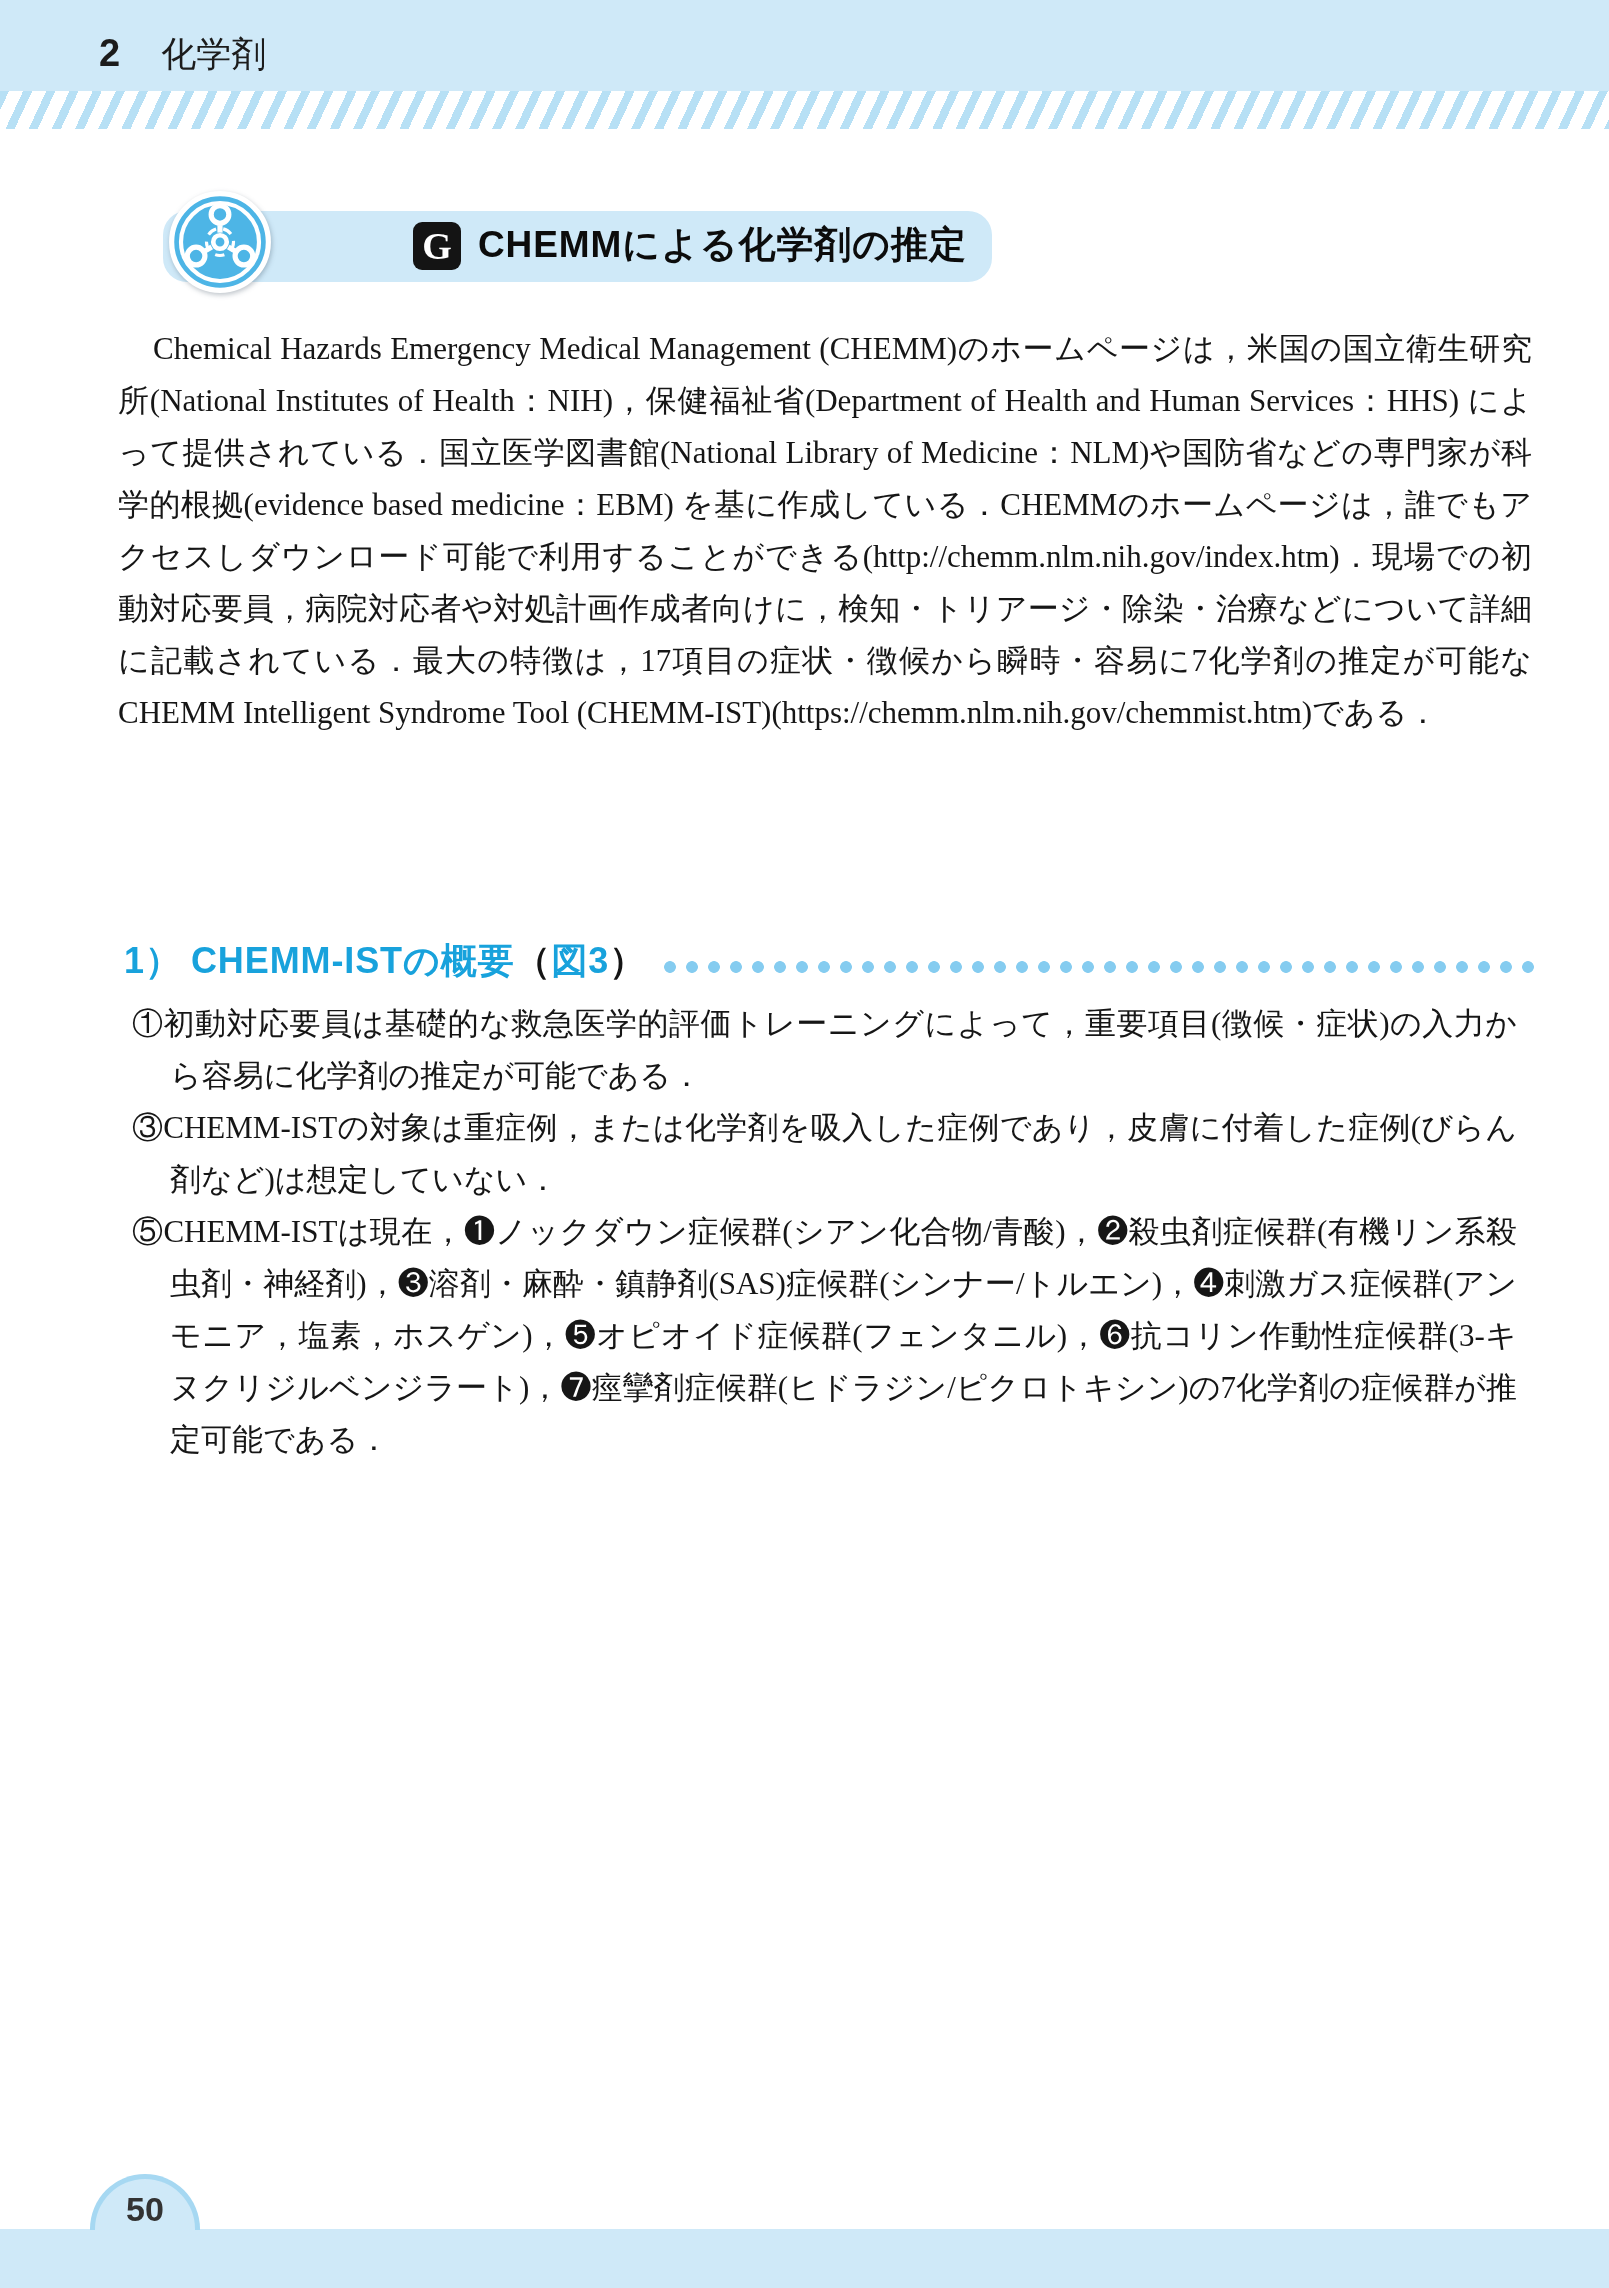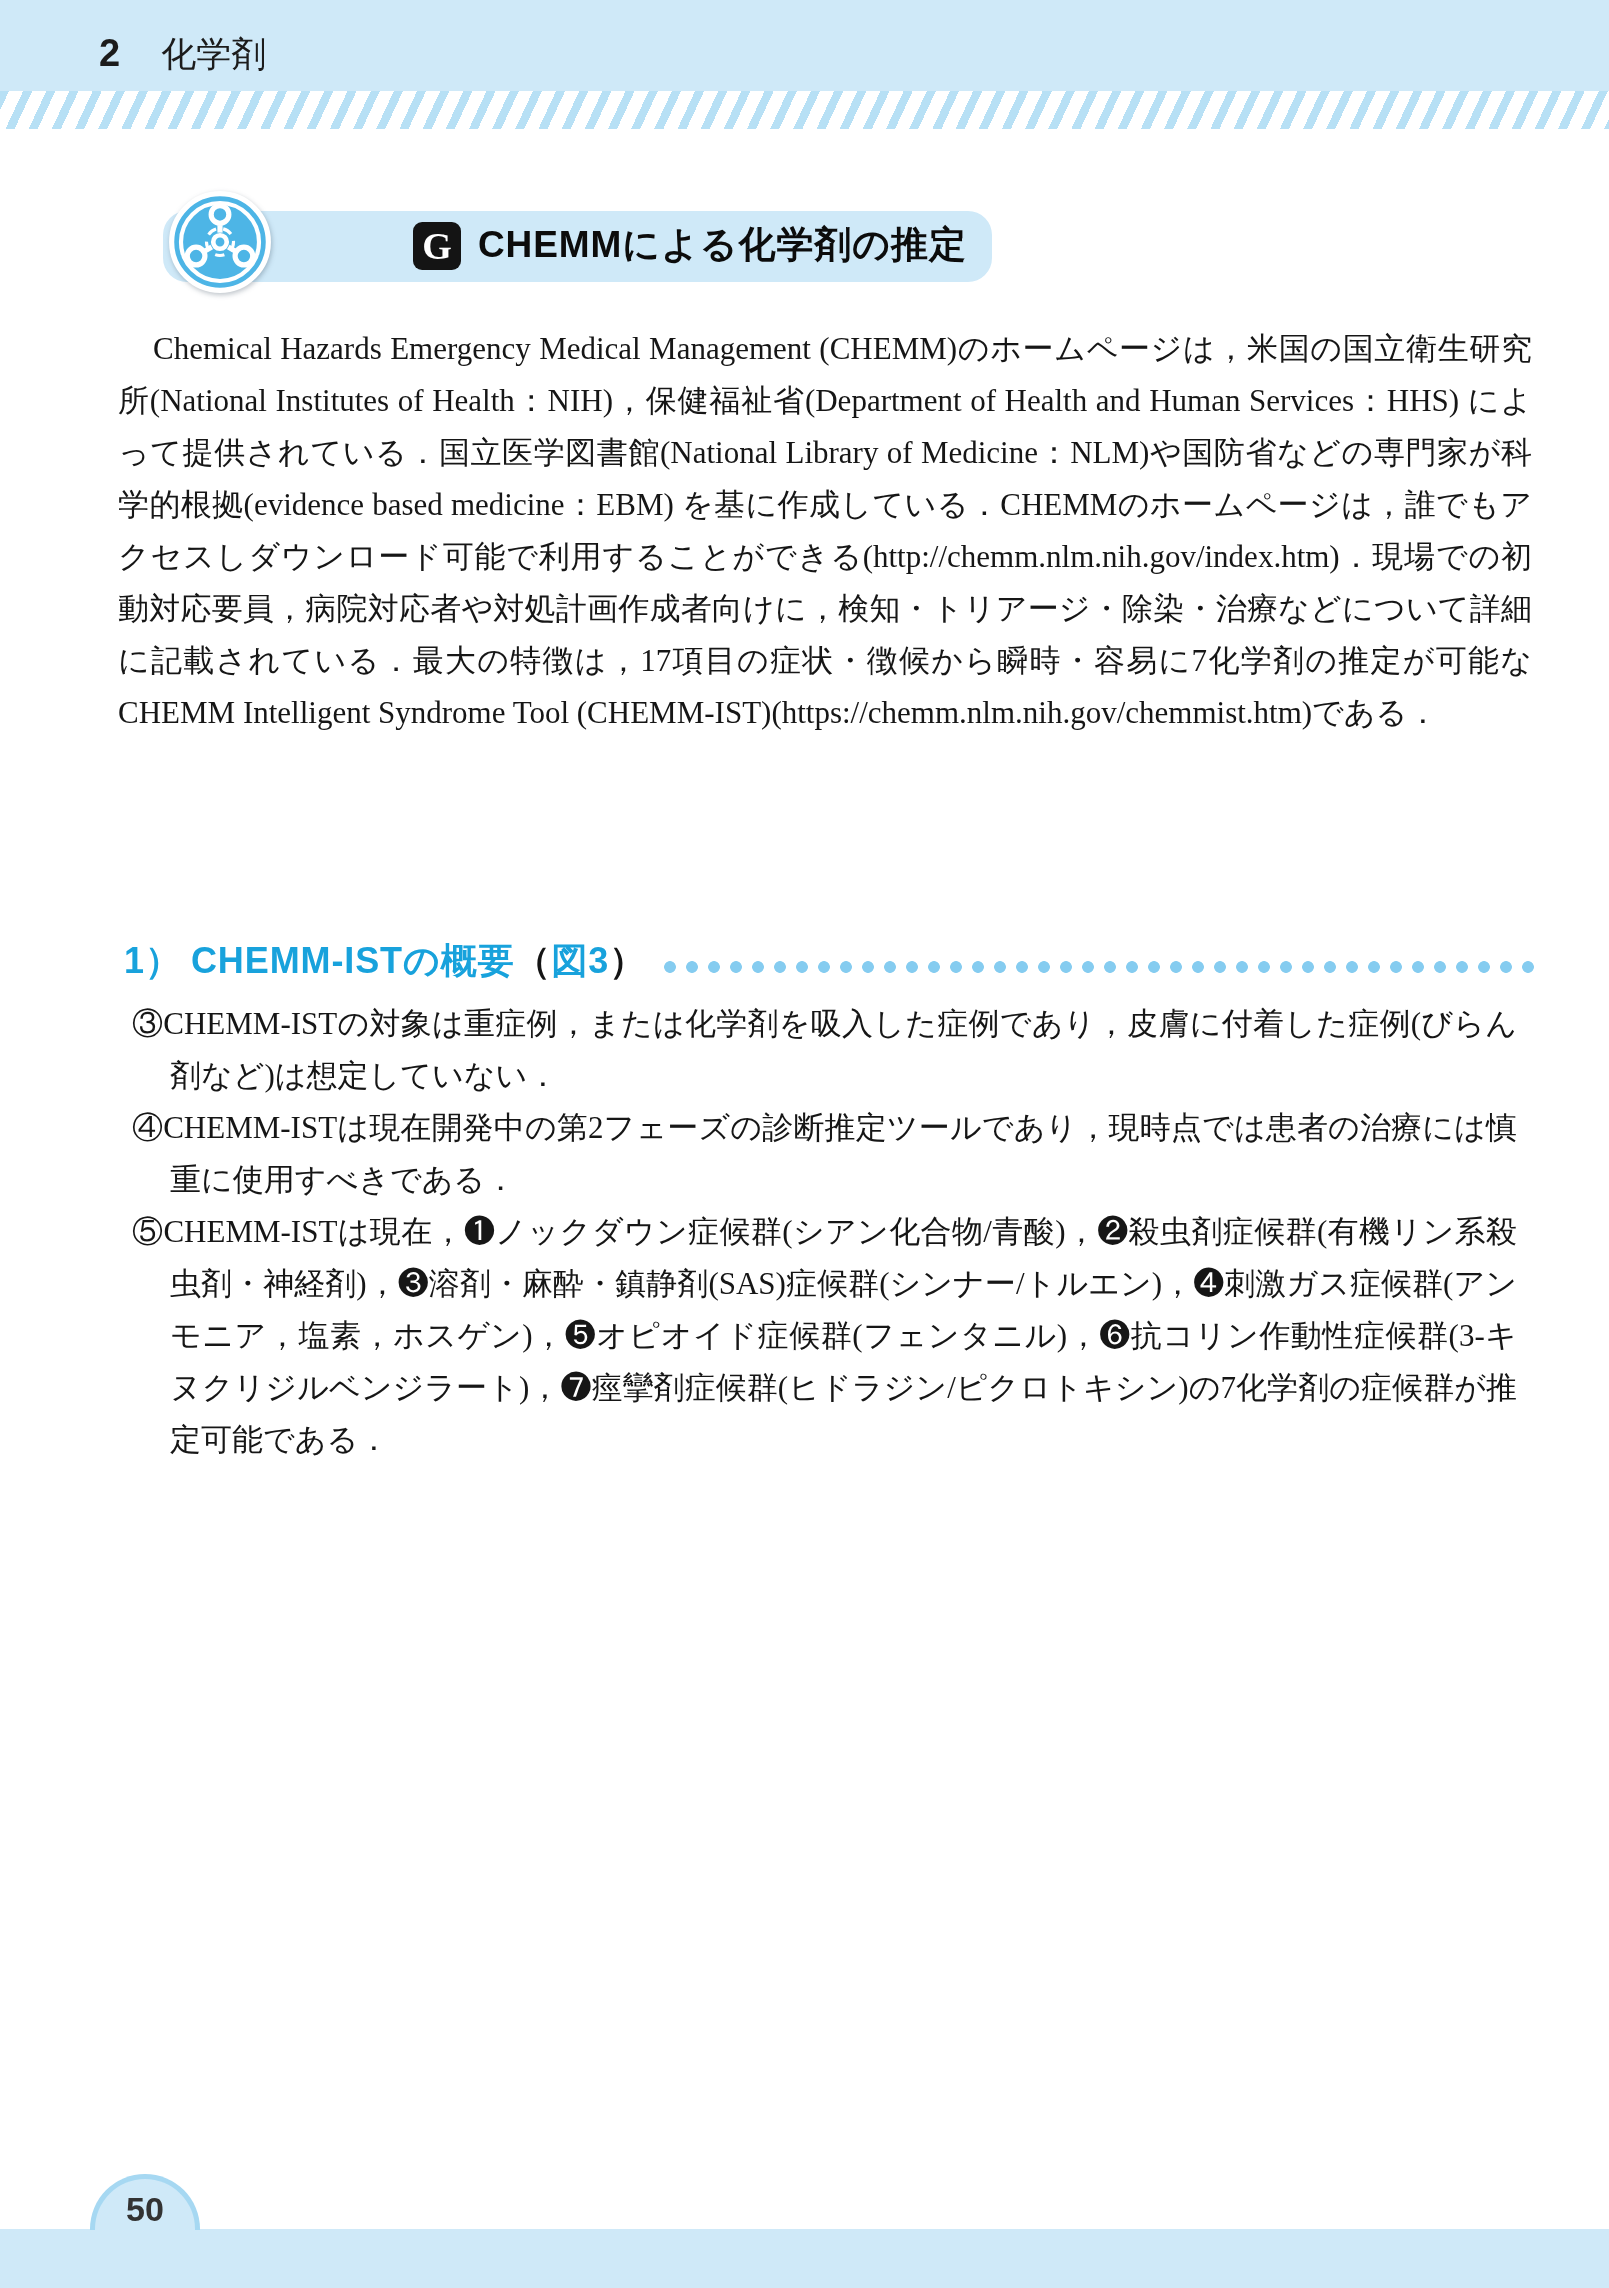--- a/index.html
+++ b/index.html
@@ -111,22 +111,22 @@
 <p class="intro">Chemical Hazards Emergency Medical Management (CHEMM)のホームページは，米国の国立衛生研究所(National Institutes of Health：NIH)，保健福祉省(Department of Health and Human Services：HHS) によって提供されている．国立医学図書館(National Library of Medicine：NLM)や国防省などの専門家が科学的根拠(evidence based medicine：EBM) を基に作成している．CHEMMのホームページは，誰でもアクセスしダウンロード可能で利用することができる(http://chemm.nlm.nih.gov/index.htm)．現場での初動対応要員，病院対応者や対処計画作成者向けに，検知・トリアージ・除染・治療などについて詳細に記載されている．最大の特徴は，17項目の症状・徴候から瞬時・容易に7化学剤の推定が可能なCHEMM Intelligent Syndrome Tool (CHEMM-IST)(https://chemm.nlm.nih.gov/chemmist.htm)である．</p>
 
 <div class="subhead">
   <span class="txt">
     <span class="blue num-gap">1）</span><span class="blue">CHEMM-ISTの概要</span><span class="blk">（</span><span class="blue">図3</span><span class="blk">）</span>
   </span>
   <span class="dots"></span>
 </div>
 
 <div class="list">
+  <p><span>①</span><span>初動対応要員は基礎的な救急医学的評価トレーニングによって，重要項目(徴候・症状)の入力から容易に化学剤の推定が可能である．</span></p>
   <p><span>③</span><span>CHEMM-ISTの対象は重症例，または化学剤を吸入した症例であり，皮膚に付着した症例(びらん剤など)は想定していない．</span></p>
-  <p><span>④</span><span>CHEMM-ISTは現在開発中の第2フェーズの診断推定ツールであり，現時点では患者の治療には慎重に使用すべきである．</span></p>
   <p><span>⑤</span><span>CHEMM-ISTは現在，❶ノックダウン症候群(シアン化合物/青酸)，❷殺虫剤症候群(有機リン系殺虫剤・神経剤)，❸溶剤・麻酔・鎮静剤(SAS)症候群(シンナー/トルエン)，❹刺激ガス症候群(アンモニア，塩素，ホスゲン)，❺オピオイド症候群(フェンタニル)，❻抗コリン作動性症候群(3-キヌクリジルベンジラート)，❼痙攣剤症候群(ヒドラジン/ピクロトキシン)の7化学剤の症候群が推定可能である．</span></p>
 </div>
 
 <div class="bottom-bar"></div>
 <div class="page-bump">
   <span class="page-num">50</span>
 </div>
 
 
 </body></html>

